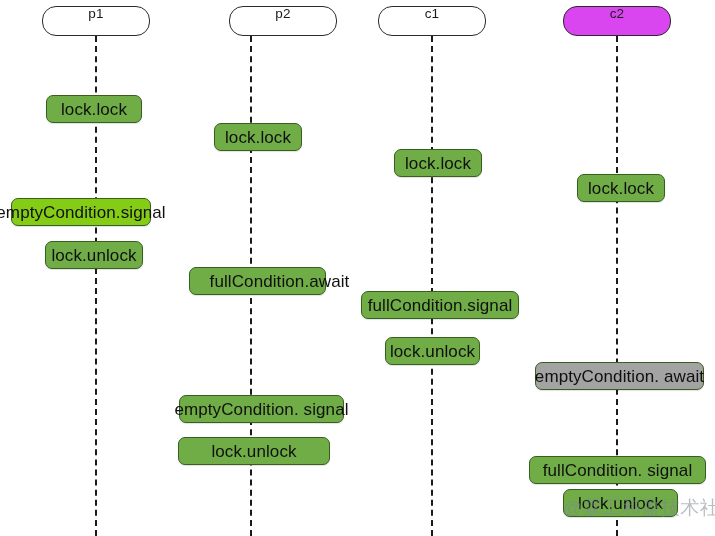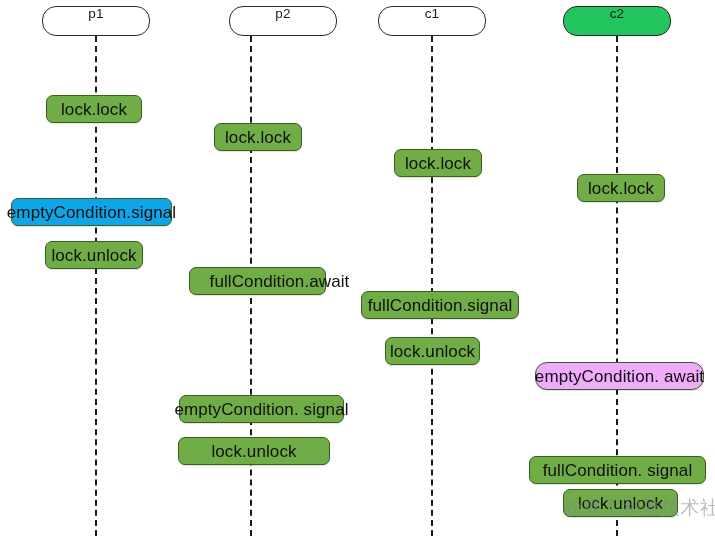--- a/index.html
+++ b/index.html
@@ -88,29 +88,29 @@
   <div id="participants-layer">
       <div class="participant" style="left: 42px; top: 6px; width: 108px; height: 30px; background: rgb(255, 255, 255); border-color: rgb(43, 43, 43);">
         <span class="participant-label">p1</span>
       </div>
       <div class="participant" style="left: 197px; top: 6px; width: 108px; height: 30px; background: rgb(255, 255, 255); border-color: rgb(43, 43, 43); margin-left: 32px;">
         <span class="participant-label">p2</span>
       </div>
       <div class="participant" style="left: 378px; top: 6px; width: 108px; height: 30px; background: rgb(255, 255, 255); border-color: rgb(43, 43, 43);">
         <span class="participant-label">c1</span>
       </div>
-      <div class="participant" style="left: 563px; top: 6px; width: 108px; height: 30px; background: #22c55e; border-color: rgb(43, 43, 43);">
+      <div class="participant" style="left: 563px; top: 6px; width: 108px; height: 30px; background: #d946ef; border-color: rgb(43, 43, 43);">
         <span class="participant-label">c2</span>
       </div>
     </div>
   <div id="messages-layer">
       <div class="message" style="left: 46px; top: 95px; width: 96px; height: 28px; background: rgb(112, 173, 71); border-color: rgb(55, 96, 31);">
         <span class="message-label">lock.lock</span>
       </div>
-      <div class="message" style="left: 11px; top: 198px; width: 161px; height: 28px; background: #0ea5e9; border-color: rgb(55, 96, 31);">
+      <div class="message" style="left: 11px; top: 198px; width: 140px; height: 28px; background: #84cc16; border-color: rgb(55, 96, 31);">
         <span class="message-label">emptyCondition.signal</span>
       </div>
       <div class="message" style="left: 45px; top: 241px; width: 98px; height: 28px; background: rgb(112, 173, 71); border-color: rgb(55, 96, 31);">
         <span class="message-label">lock.unlock</span>
       </div>
       <div class="message" style="left: 214px; top: 123px; width: 88px; height: 28px; background: rgb(112, 173, 71); border-color: rgb(55, 96, 31);">
         <span class="message-label">lock.lock</span>
       </div>
       <div class="message" style="left: 189px; top: 267px; width: 137px; height: 28px; background: rgb(112, 173, 71); border-color: rgb(55, 96, 31); padding-left: 44px;">
         <span class="message-label">fullCondition.await</span>
@@ -126,21 +126,21 @@
       </div>
       <div class="message" style="left: 361px; top: 291px; width: 158px; height: 28px; background: rgb(112, 173, 71); border-color: rgb(55, 96, 31);">
         <span class="message-label">fullCondition.signal</span>
       </div>
       <div class="message" style="left: 385px; top: 337px; width: 95px; height: 28px; background: rgb(112, 173, 71); border-color: rgb(55, 96, 31);">
         <span class="message-label">lock.unlock</span>
       </div>
       <div class="message" style="left: 577px; top: 174px; width: 88px; height: 28px; background: rgb(112, 173, 71); border-color: rgb(55, 96, 31);">
         <span class="message-label">lock.lock</span>
       </div>
-      <div class="message" style="left: 535px; top: 362px; width: 169px; height: 28px; background: #f0abfc; border-color: rgb(55, 96, 31); border-radius: 12px;">
+      <div class="message" style="left: 535px; top: 362px; width: 169px; height: 28px; background: #a3a3a3; border-color: rgb(55, 96, 31);">
         <span class="message-label">emptyCondition. await</span>
       </div>
       <div class="message" style="left: 529px; top: 456px; width: 177px; height: 28px; background: rgb(112, 173, 71); border-color: rgb(55, 96, 31);">
         <span class="message-label">fullCondition. signal</span>
       </div>
       <div class="message" style="left: 563px; top: 489px; width: 115px; height: 28px; background: rgb(112, 173, 71); border-color: rgb(55, 96, 31);">
         <span class="message-label">lock.unlock</span>
       </div>
     </div>
   <div id="watermark-layer">

